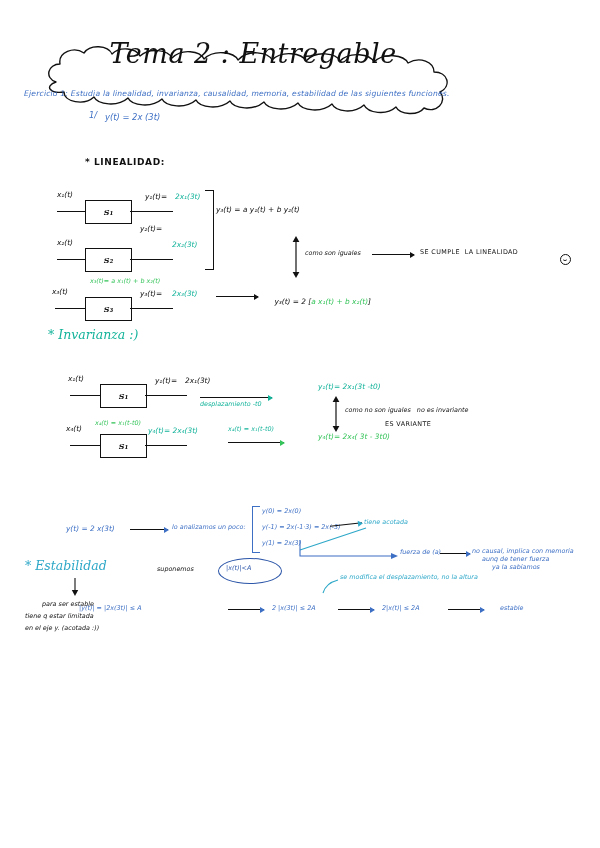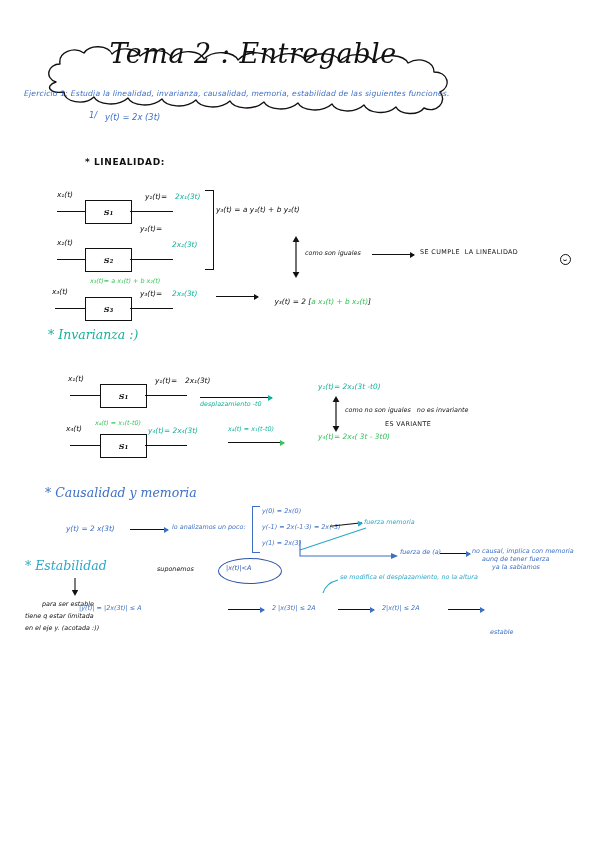--- a/index.html
+++ b/index.html
@@ -177,34 +177,33 @@
   <svg class="dblarrow" style="left:330px;top:396px;" width="12" height="36">
     <line x1="6" y1="4" x2="6" y2="32" stroke="#111" stroke-width="1.2"></line>
     <polygon points="6,0 2.6,6 9.4,6" fill="#111"></polygon>
     <polygon points="6,36 2.6,30 9.4,30" fill="#111"></polygon>
   </svg>
 
   <div class="abs tiny ink-black hand" style="left:345px;top:406px;">como no son iguales   no es invariante</div>
   <div class="abs tiny ink-black print" style="left:385px;top:420px;letter-spacing:.4px;">ES VARIANTE</div>
 
   
-  <div class="abs sec ink-blue serif" style="left:45px;top:485px;">* Causalidad y memoria</div>
 
   <div class="abs eqs ink-blue hand" style="left:66px;top:524px;">y(t) = 2 x(3t)</div>
   <div class="arrowline c-blue" style="left:130px;top:529px;width:38px;color:#3d6fc4;"></div>
   <div class="abs tiny ink-blue hand" style="left:172px;top:523px;">lo analizamos un poco:</div>
 
   <div class="abs" style="left:252px;top:506px;width:7px;height:45px;
        border-left:1.3px solid #3d6fc4;border-top:1.3px solid #3d6fc4;border-bottom:1.3px solid #3d6fc4;"></div>
   <div class="abs tiny ink-blue hand" style="left:262px;top:507px;">y(0) = 2x(0)</div>
   <div class="abs tiny ink-blue hand" style="left:262px;top:523px;">y(-1) = 2x(-1·3) = 2x(-3)</div>
   <div class="abs tiny ink-blue hand" style="left:262px;top:539px;">y(1) = 2x(3)</div>
 
   <div class="arrowline c-cyan" style="left:330px;top:524px;width:32px;color:#2ea8c8;transform:rotate(-6deg);"></div>
-  <div class="abs tiny ink-cyan hand" style="left:364px;top:518px;">fuerza memoria</div>
+  <div class="abs tiny ink-cyan hand" style="left:364px;top:518px;">tiene acotada</div>
   <svg class="dblarrow" style="left:300px;top:528px;" width="70" height="24">
     <line x1="0" y1="22" x2="66" y2="0" stroke="#2ea8c8" stroke-width="1.1"></line>
   </svg>
 
   <svg class="dblarrow" style="left:298px;top:538px;" width="100" height="22">
     <path d="M2,2 L2,18 L96,18" fill="none" stroke="#3d6fc4" stroke-width="1.1"></path>
     <polygon points="100,18 93,15 93,21" fill="#3d6fc4"></polygon>
   </svg>
   <div class="abs tiny ink-blue hand" style="left:400px;top:548px;">fuerza de (a)</div>
   <div class="arrowline c-blue" style="left:440px;top:553px;width:30px;color:#3d6fc4;"></div>
@@ -231,15 +230,15 @@
     <path d="M1,15 C3,8 8,4 16,2" fill="none" stroke="#2ea8c8" stroke-width="1.1"></path>
   </svg>
   <div class="abs tiny ink-cyan hand" style="left:340px;top:573px;">se modifica el desplazamiento, no la altura</div>
 
   <div class="abs tiny ink-blue hand" style="left:63px;top:604px;padding-left:16px;">|y(t)| = |2x(3t)| ≤ A</div>
   <div class="arrowline c-blue" style="left:228px;top:609px;width:36px;color:#3d6fc4;"></div>
   <div class="abs tiny ink-blue hand" style="left:272px;top:604px;">2 |x(3t)| ≤ 2A</div>
   <div class="arrowline c-blue" style="left:338px;top:609px;width:36px;color:#3d6fc4;"></div>
   <div class="abs tiny ink-blue hand" style="left:382px;top:604px;">2|x(t)| ≤ 2A</div>
   <div class="arrowline c-blue" style="left:448px;top:609px;width:36px;color:#3d6fc4;"></div>
-  <div class="abs tiny ink-blue hand" style="left:490px;top:604px;margin-top:24px;">estable</div>
+  <div class="abs tiny ink-blue hand" style="left:500px;top:604px;">estable</div>
 
 </div>
 
 </body></html>

